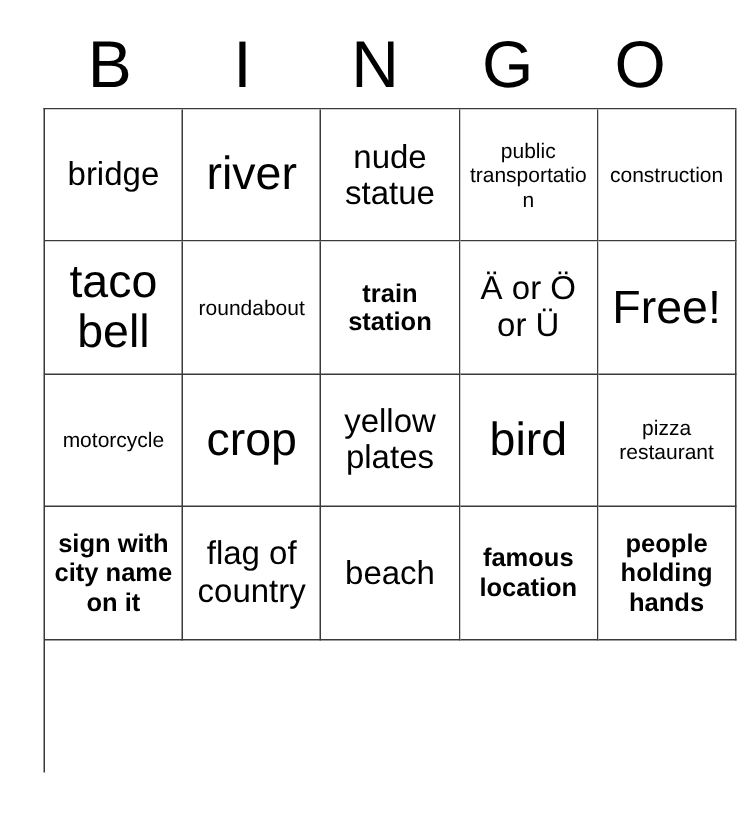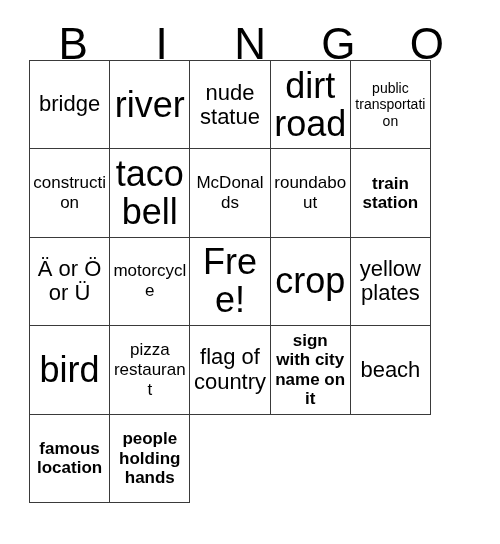--- a/index.html
+++ b/index.html
@@ -42,22 +42,22 @@
     font-weight: 400;
     letter-spacing: 0;
     color: #000000;
     user-select: none;
   }
 
   
   #bingo-grid {
     position: absolute;
     left: 29px;
-    top: 60px;
-    width: 402px;
+    top: 72px;
+    width: 462px;
     height: 443px;
     display: grid;
     grid-template-columns: repeat(5, 1fr);
     grid-template-rows: repeat(5, 1fr);
     border-top: 1px solid #3a3a3a;
     border-left: 1px solid #3a3a3a;
     box-sizing: border-box;
     background: #ffffff;
   }
   .grid-cell {
@@ -77,25 +77,25 @@
     text-align: center;
     line-height: 1.08;
     color: #000000;
     word-wrap: break-word;
     overflow-wrap: break-word;
     hyphens: none;
   }
 
   
   .fs-xs   { font-size: 14px; line-height: 1.18; }
-  .fs-sm   { font-size: 17px; line-height: 1.18; }
+  .fs-sm   { font-size: 14px; line-height: 1.18; }
   .fs-md   { font-size: 17px; line-height: 1.15; font-weight: bold; }
   .fs-lg   { font-size: 22px; line-height: 1.12; }
   .fs-xl   { font-size: 22px; line-height: 1.08; }
-  .fs-xxl  { font-size: 36px; line-height: 1.06; }
+  .fs-xxl  { font-size: 31px; line-height: 1.06; }
 </style>
 </head>
 <body>
 
 <div id="bingo-card">
 
   <div id="bingo-header">
       <div class="header-cell">B</div>
       <div class="header-cell">I</div>
       <div class="header-cell">N</div>
@@ -107,66 +107,60 @@
       <div class="grid-cell">
         <span class="cell-text fs-lg">bridge</span>
       </div>
       <div class="grid-cell">
         <span class="cell-text fs-xxl">river</span>
       </div>
       <div class="grid-cell">
         <span class="cell-text fs-xl">nude statue</span>
       </div>
       <div class="grid-cell">
-        <span class="cell-text fs-xxl">dirt road</span>
-      </div>
-      <div class="grid-cell">
         <span class="cell-text fs-xs">public transportation</span>
       </div>
       <div class="grid-cell">
         <span class="cell-text fs-sm">construction</span>
       </div>
       <div class="grid-cell">
         <span class="cell-text fs-xxl">taco bell</span>
-      </div>
-      <div class="grid-cell">
-        <span class="cell-text fs-sm">McDonalds</span>
       </div>
       <div class="grid-cell">
         <span class="cell-text fs-sm">roundabout</span>
       </div>
       <div class="grid-cell">
         <span class="cell-text fs-md">train station</span>
       </div>
       <div class="grid-cell">
         <span class="cell-text fs-lg">Ä or Ö or Ü</span>
       </div>
       <div class="grid-cell">
-        <span class="cell-text fs-sm">motorcycle</span>
+        <span class="cell-text fs-xxl">Free!</span>
       </div>
       <div class="grid-cell">
-        <span class="cell-text fs-xxl">Free!</span>
+        <span class="cell-text fs-sm">motorcycle</span>
       </div>
       <div class="grid-cell">
         <span class="cell-text fs-xxl">crop</span>
       </div>
       <div class="grid-cell">
         <span class="cell-text fs-lg">yellow plates</span>
       </div>
       <div class="grid-cell">
         <span class="cell-text fs-xxl">bird</span>
       </div>
       <div class="grid-cell">
         <span class="cell-text fs-sm">pizza restaurant</span>
       </div>
       <div class="grid-cell">
-        <span class="cell-text fs-lg">flag of country</span>
+        <span class="cell-text fs-md">sign with city name on it</span>
       </div>
       <div class="grid-cell">
-        <span class="cell-text fs-md">sign with city name on it</span>
+        <span class="cell-text fs-lg">flag of country</span>
       </div>
       <div class="grid-cell">
         <span class="cell-text fs-lg">beach</span>
       </div>
       <div class="grid-cell">
         <span class="cell-text fs-md">famous location</span>
       </div>
       <div class="grid-cell">
         <span class="cell-text fs-md">people holding hands</span>
       </div>

